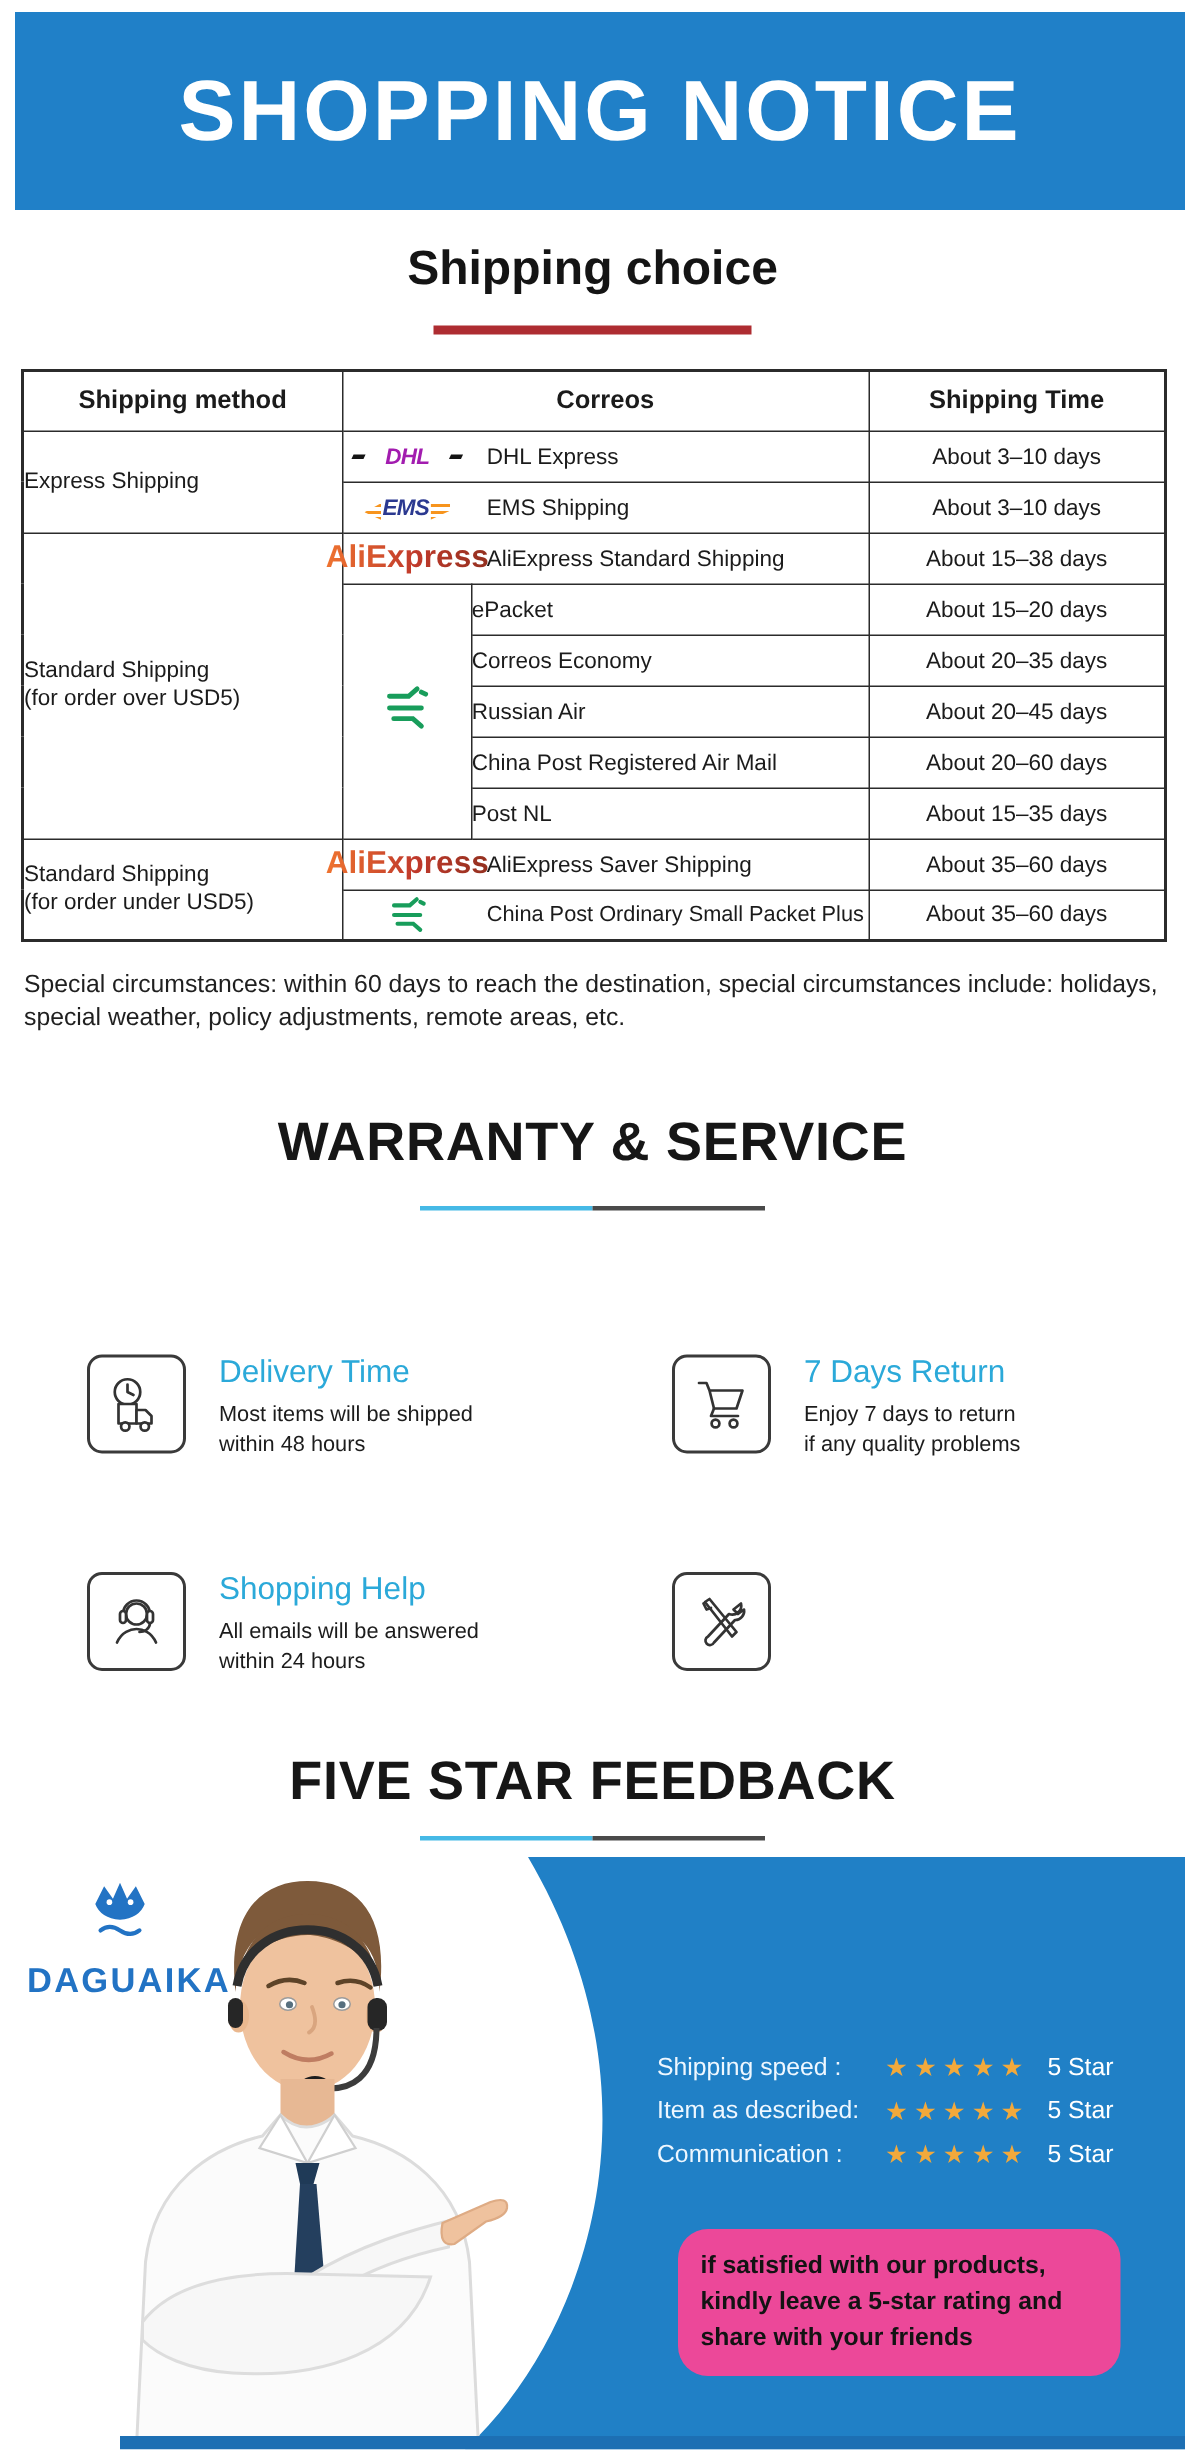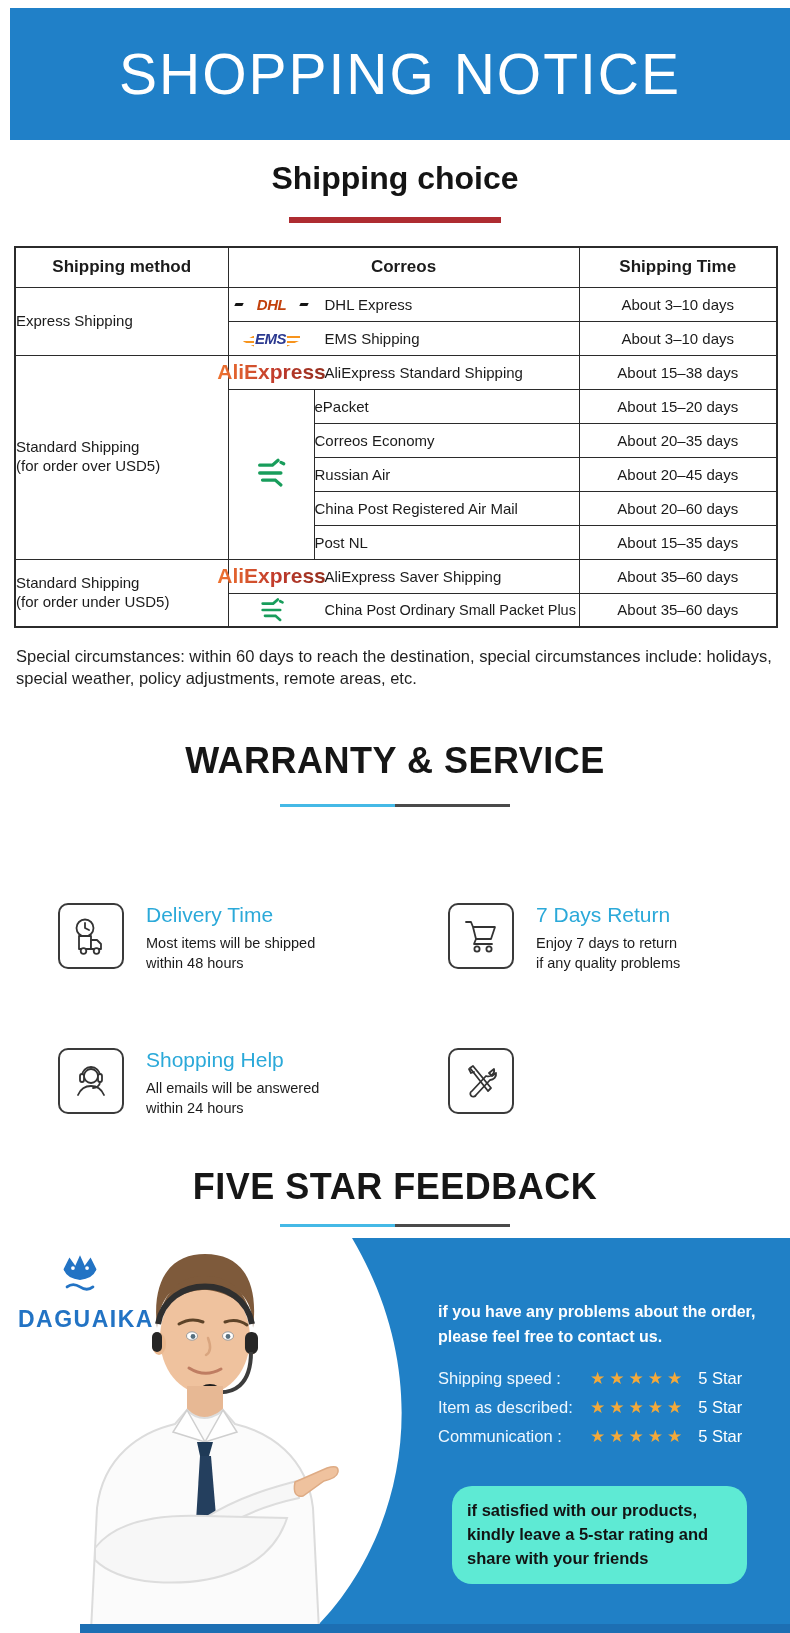--- a/index.html
+++ b/index.html
@@ -5,21 +5,21 @@
   html,body{margin:0;padding:0;}
   body{
     width:790px;height:1633px;position:relative;background:#ffffff;
     font-family:"Liberation Sans",sans-serif;overflow:hidden;color:#1c1c1c;
   }
   .abs{position:absolute;}
 
   
   .banner{left:10px;top:8px;right:0;height:132px;background:#2080c8;
     display:flex;align-items:center;justify-content:center;}
-  .banner-title{color:#ffffff;font-size:57px;font-weight:normal;letter-spacing:2px;}
+  .banner-title{color:#ffffff;font-size:57px;font-weight:bold;letter-spacing:2px;}
 
   
   .ship-title{left:0;top:160px;width:100%;text-align:center;font-size:32px;font-weight:600;color:#141414;}
   .red-line{left:289px;top:217px;width:212px;height:6px;background:#ae2c31;}
 
   
   table.ship{left:14px;top:246px;position:absolute;border-collapse:collapse;table-layout:fixed;
     width:762px;border:2px solid #2b2b2b;font-size:15px;color:#1b1b1b;}
   table.ship td,table.ship th{border:1px solid #2b2b2b;padding:0;vertical-align:middle;}
   tr.t-head{height:40px;margin-top:36px;}
@@ -28,21 +28,21 @@
   td.m-cell{padding-left:28px;font-size:15px;line-height:1.25;}
   td.time{text-align:center;}
   .cwrap{display:flex;align-items:center;height:100%;}
   .logo-box{width:86px;flex:none;display:flex;align-items:center;justify-content:center;}
   .c-name{padding-left:10px;white-space:nowrap;}
   td.n-cell{padding-left:10px;white-space:nowrap;}
   td.cp-cell{text-align:center;}
 
   
   .dhl{display:flex;align-items:center;font-style:italic;font-weight:bold;font-size:15px;
-    letter-spacing:-.5px;color:#c2410c;gap:12px;}
+    letter-spacing:-.5px;color:#a21caf;gap:12px;}
   .dd{display:inline-block;width:8px;height:3px;background:#141414;margin:0 2px;transform:skewX(-25deg);}
   .ems{display:flex;align-items:flex-end;}
   .ems b{font-style:italic;font-weight:bold;font-size:15px;color:#2b3990;letter-spacing:-.5px;}
   .ems-l{width:11px;height:11px;margin-right:1px;
     background:repeating-linear-gradient(to bottom,#f7941d 0 2px,transparent 2px 4.5px);
     clip-path:polygon(100% 0,100% 100%,0 55%);}
   .ems-r{width:13px;height:11px;margin-left:1px;
     background:repeating-linear-gradient(to bottom,#f7941d 0 2px,transparent 2px 4.5px);
     clip-path:polygon(0 0,100% 0,100% 45%,0 100%);}
   .alix{font-weight:bold;font-size:21px;color:#c0392b;
@@ -73,21 +73,21 @@
   .brand{position:absolute;left:18px;top:14px;width:124px;text-align:center;}
   .brand-name{margin-top:6px;font-size:23px;font-weight:bold;color:#2273c4;letter-spacing:1.5px;}
   .man{position:absolute;left:55px;top:8px;}
   .fb-intro{position:absolute;left:438px;top:62px;color:#fdfeff;font-size:16px;font-weight:bold;line-height:1.55;}
   .ratings{position:absolute;left:438px;top:126px;}
   .r-row{display:flex;align-items:center;height:29px;}
   .r-label{width:152px;font-size:16.5px;color:#eef7ff;}
   .stars{letter-spacing:4px;font-size:17px;color:#f2a93b;white-space:nowrap;}
   .r-value{margin-left:12px;font-size:16.5px;color:#ffffff;}
   .cta{position:absolute;left:452px;top:248px;width:295px;box-sizing:border-box;
-    background:#5eead4;border-radius:20px;padding:13px 15px;
+    background:#ec4899;border-radius:20px;padding:13px 15px;
     font-size:16.5px;font-weight:bold;color:#131313;line-height:1.45;white-space:nowrap;}
   .strip{position:absolute;left:80px;top:386px;width:710px;height:9px;background:#1d6fb3;}
 </style>
 </head>
 <body>
 
 <div class="abs banner">
   <div class="banner-title">SHOPPING NOTICE</div>
 </div>
 
@@ -342,24 +342,20 @@
     <path d="M36 385 L42 262 C48 210 86 186 120 178 L132 164 C150 182 168 164 168 164 L180 178 C214 186 252 210 258 262 L264 385 Z" fill="#fbfbfb" stroke="#dcdcdc" stroke-width="2"></path>
     <path d="M132 164 L150 196 L118 186 Z" fill="#ffffff" stroke="#cfcfcf" stroke-width="1.5"></path>
     <path d="M168 164 L150 196 L182 186 Z" fill="#ffffff" stroke="#cfcfcf" stroke-width="1.5"></path>
     <path d="M142 196 h16 l-4 14 h-9 z" fill="#1f3a57"></path>
     <path d="M145 210 h11 l8 96 -13 22 -12 -20 z" fill="#243f5e"></path>
     <path d="M150 272 C185 250 222 240 246 234 L244 252 C216 258 186 268 158 288 Z" fill="#f7f7f7" stroke="#dddddd" stroke-width="2"></path>
     <path d="M240 236 L272 222 Q284 218 283 226 Q282 232 269 235 L248 250 Q237 252 240 236 Z" fill="#efc29e" stroke="#deab84" stroke-width="1.5"></path>
     <path d="M40 302 C60 276 100 268 150 270 L232 272 C216 322 160 340 100 336 C70 334 50 324 40 314 Z" fill="#f7f7f7" stroke="#dddddd" stroke-width="2"></path>
   </svg>
 
-  <div class="fb-intro">
-    <div>if you have any  problems about the order,</div>
-    <div>please feel free to contact us.</div>
-  </div>
 
   <div class="ratings">
     <div class="r-row">
       <span class="r-label">Shipping speed   :</span>
       <span class="stars"><span>★</span><span>★</span><span>★</span><span>★</span><span>★</span></span>
       <span class="r-value">5 Star</span>
     </div>
     <div class="r-row">
       <span class="r-label">Item as described:</span>
       <span class="stars"><span>★</span><span>★</span><span>★</span><span>★</span><span>★</span></span>

